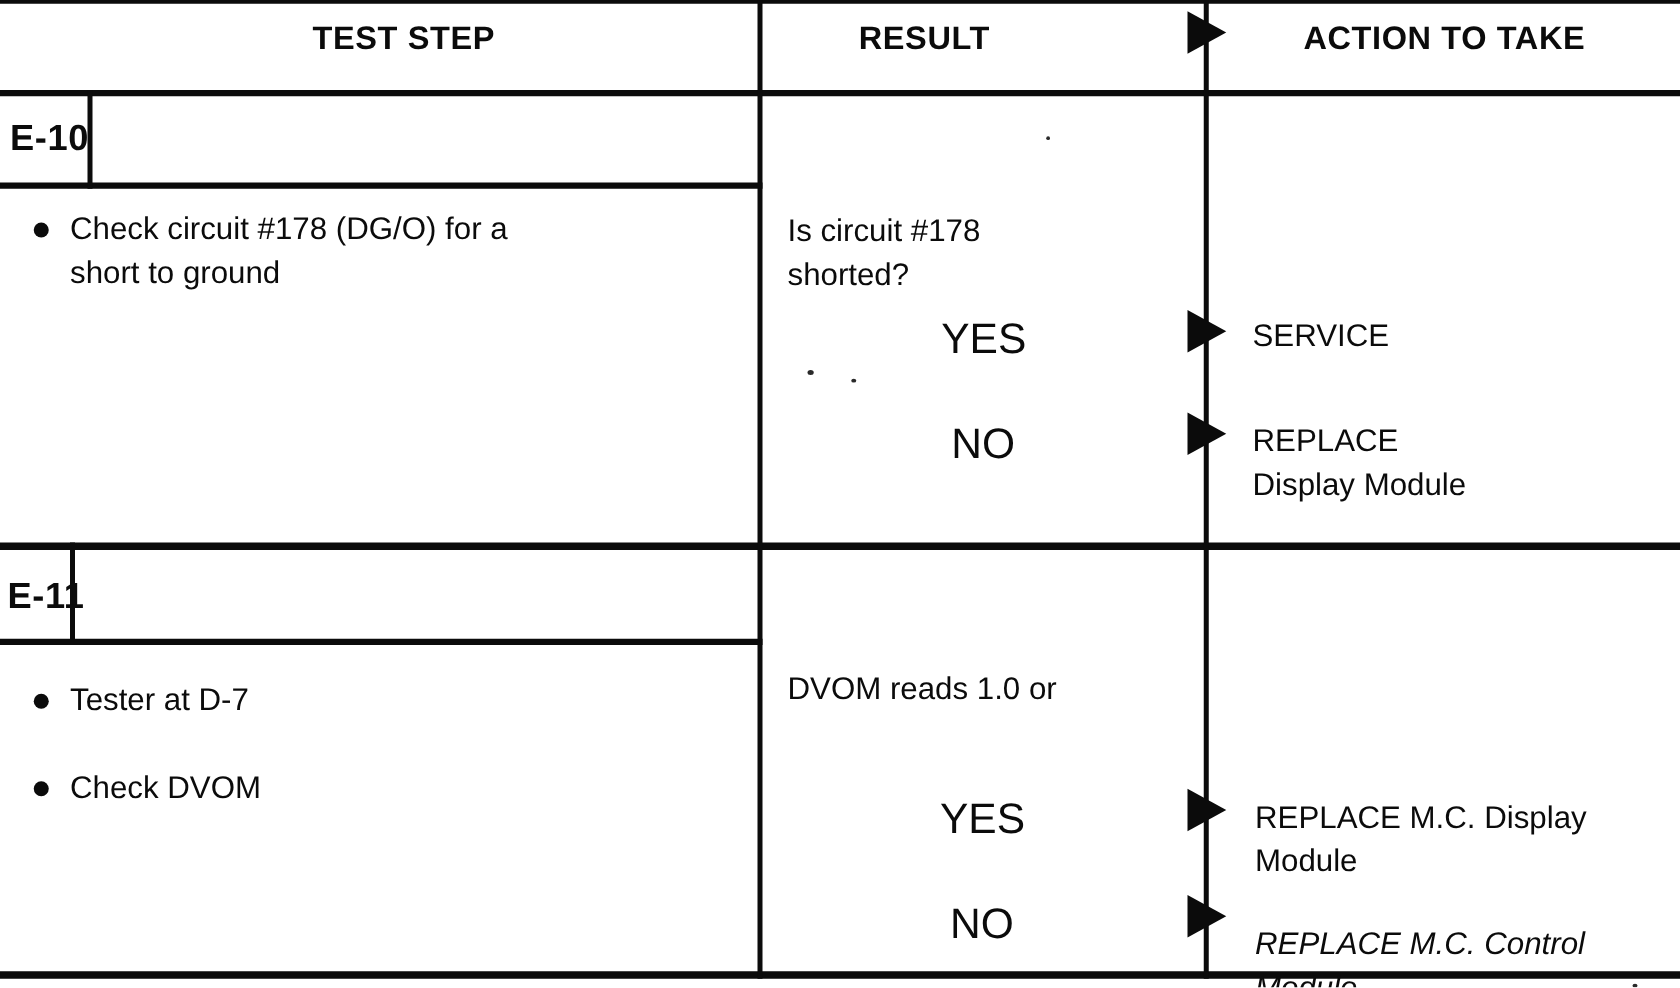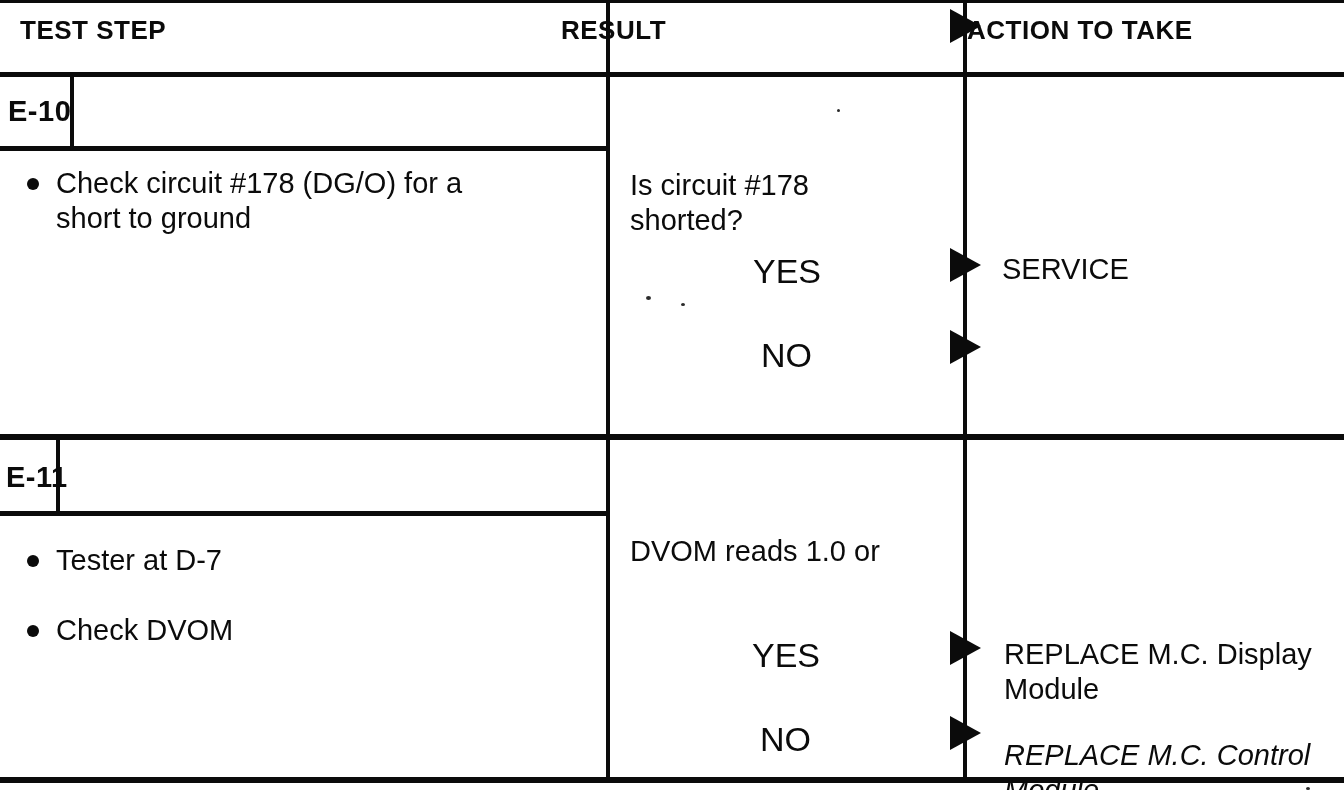--- a/index.html
+++ b/index.html
@@ -18,33 +18,33 @@
   }
   .line {
     position: absolute;
     background: #0b0b0b;
   }
   .hdr {
     position: absolute;
     font-weight: bold;
     font-size: 26px;
     letter-spacing: 0.5px;
-    text-align: left;
+    text-align: center;
     white-space: nowrap;
   }
   .rowlabel {
     position: absolute;
     font-weight: bold;
     font-size: 29px;
     letter-spacing: 0.5px;
     white-space: nowrap;
   }
   .body-text {
     position: absolute;
-    font-size: 29px;
+    font-size: 25px;
     line-height: 35px;
     white-space: nowrap;
   }
   .body-text span { display: block; }
   .bullet {
     position: absolute;
     width: 12px;
     height: 12px;
     border-radius: 50%;
     background: #0b0b0b;
@@ -106,20 +106,24 @@
   </div>
 
   <div class="answer" style="left:753px; top:252px;">YES</div>
   <div class="arrow" style="left:950px; top:248px;"></div>
   <div class="body-text" style="left:1002px; top:252px;">
     <span>SERVICE</span>
   </div>
 
   <div class="answer" style="left:761px; top:336px;">NO</div>
   <div class="arrow" style="left:950px; top:330px;"></div>
+  <div class="body-text" style="left:1002px; top:336px;">
+    <span>REPLACE</span>
+    <span>Display Module</span>
+  </div>
 
   <div class="rowlabel" style="left:6px; top:461px;">E-11</div>
 
   <div class="bullet" style="left:27px; top:555px;"></div>
   <div class="body-text" style="left:56px; top:543px;">
     <span>Tester at D-7</span>
   </div>
 
   <div class="bullet" style="left:27px; top:625px;"></div>
   <div class="body-text" style="left:56px; top:613px;">

